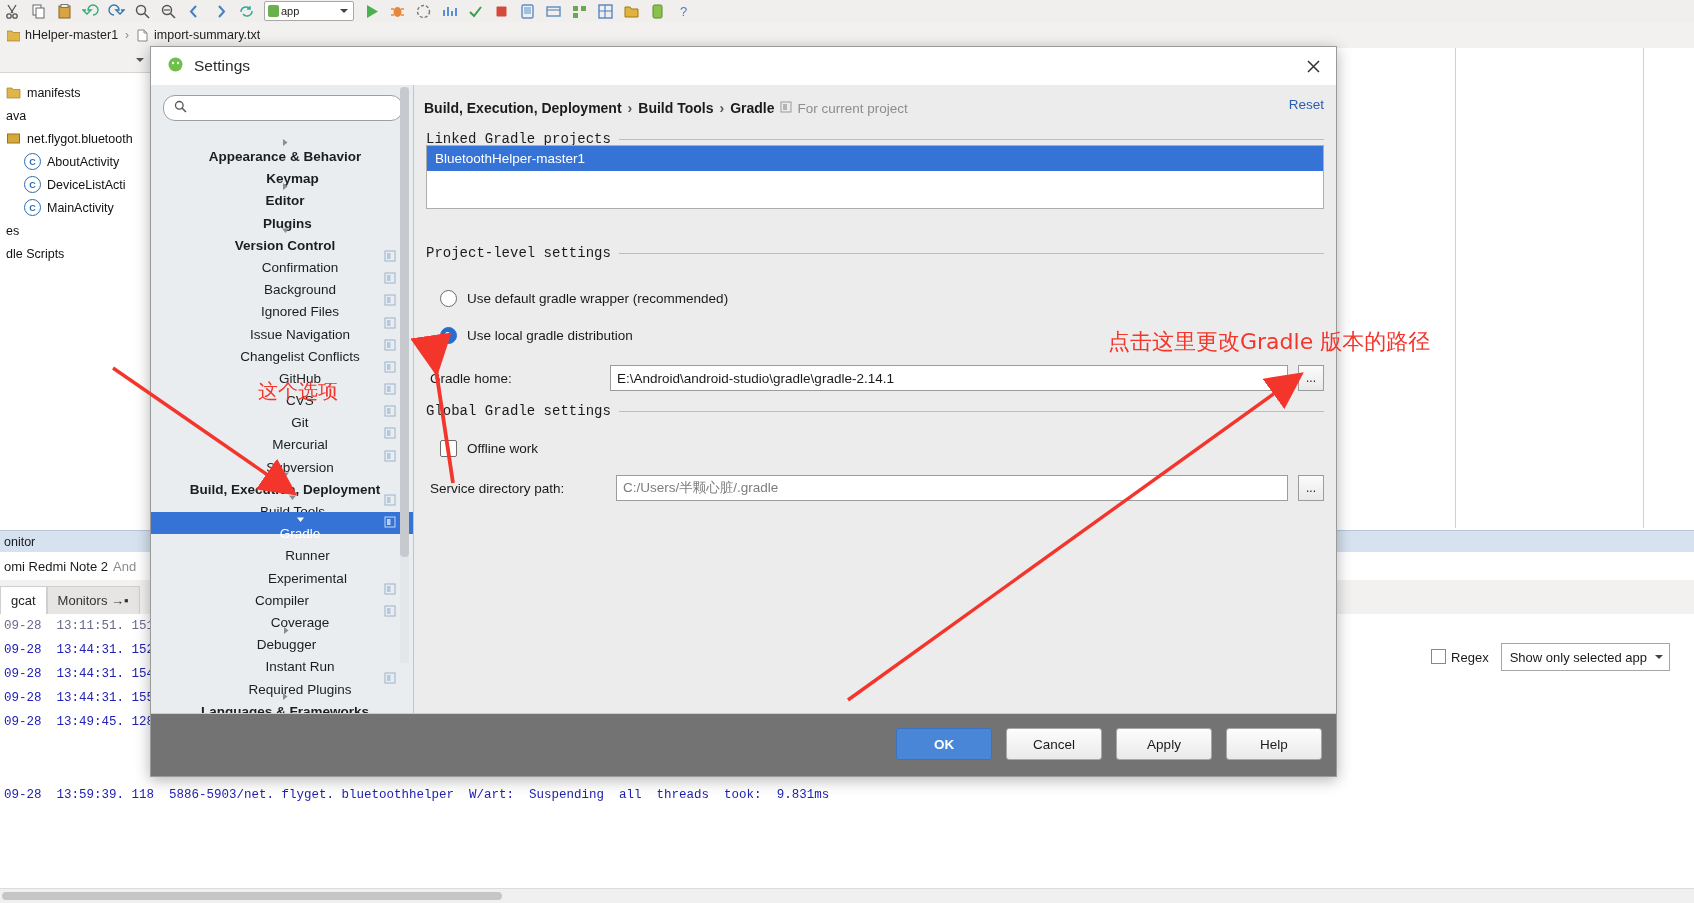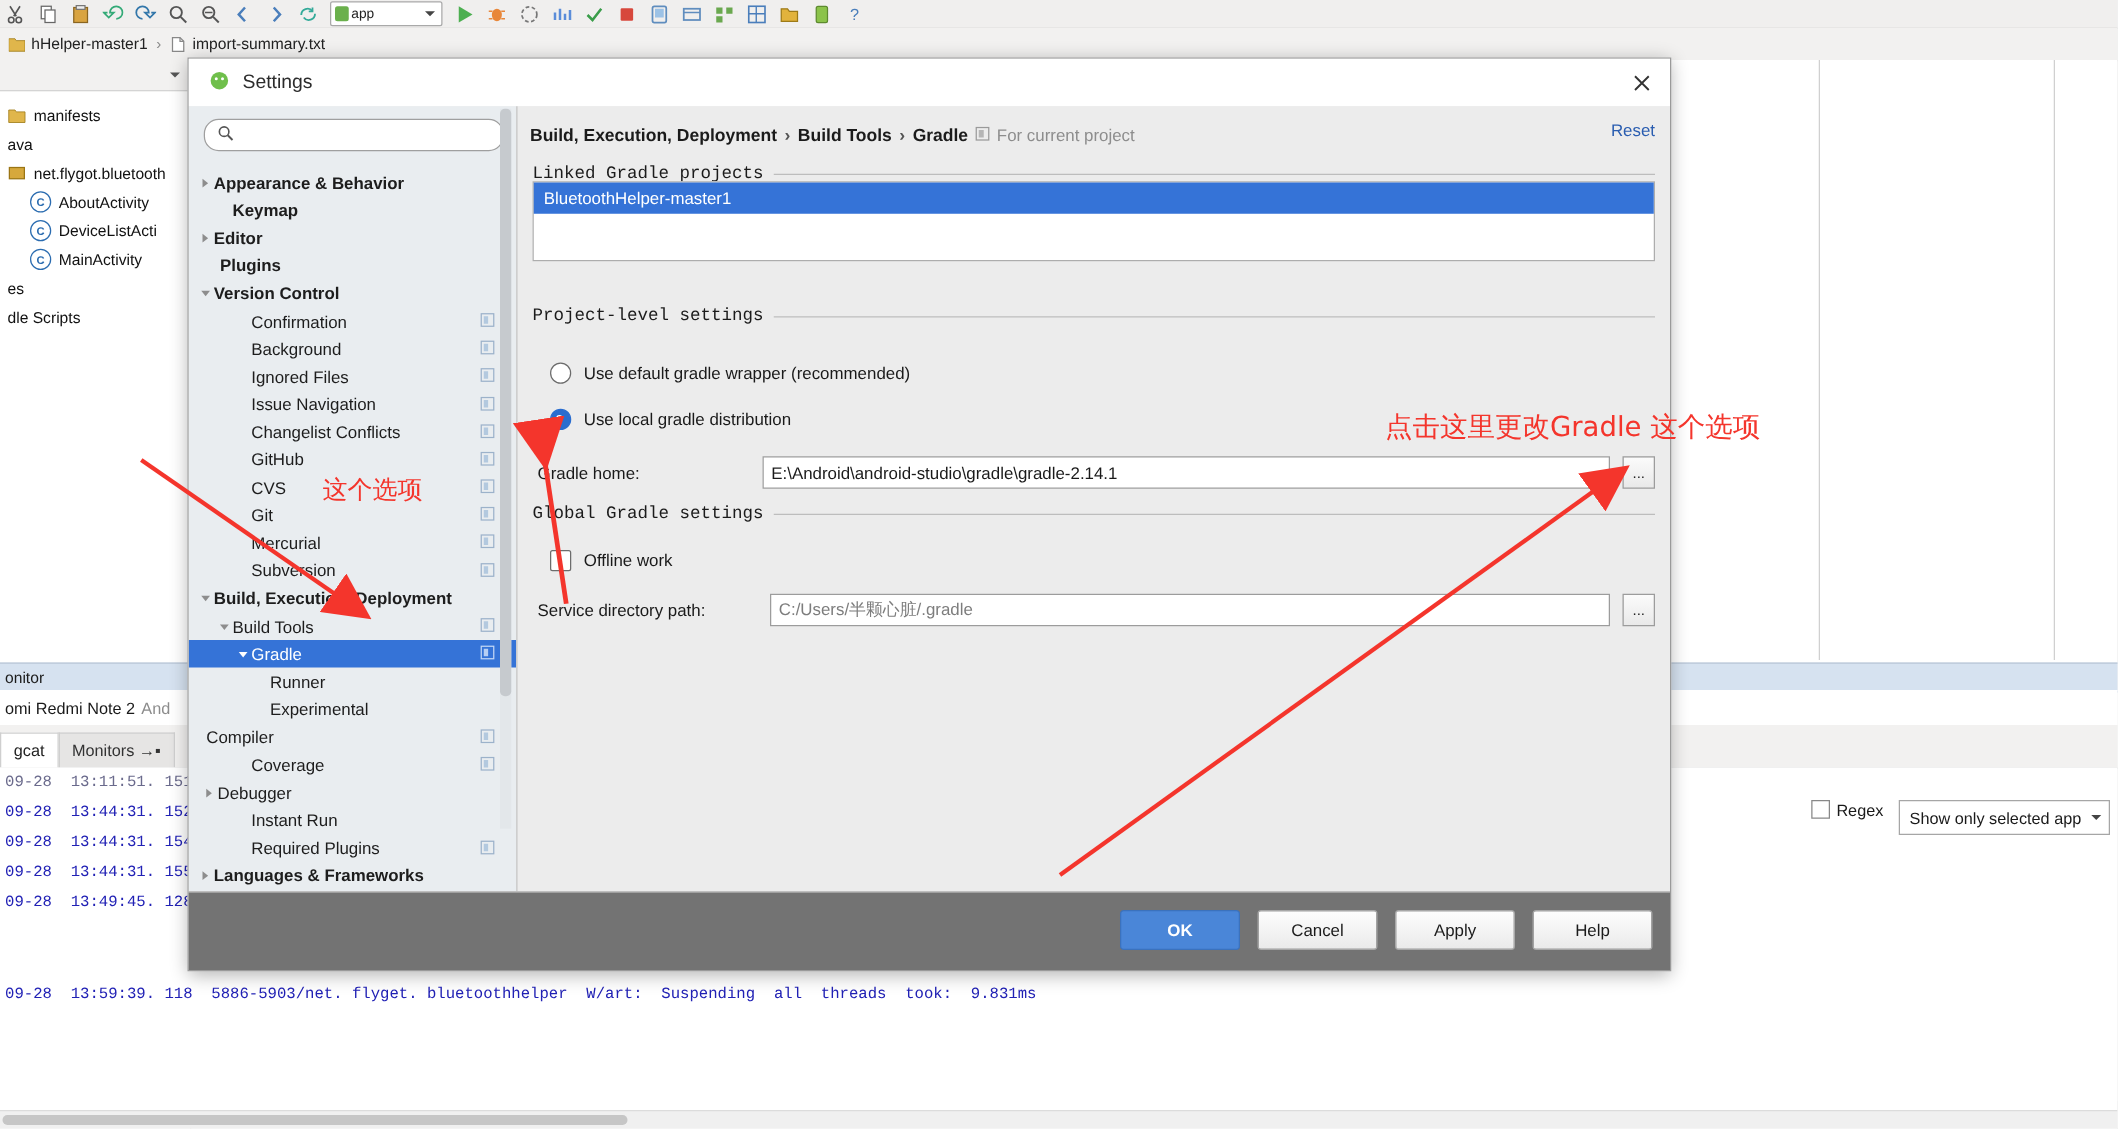--- a/index.html
+++ b/index.html
@@ -42,41 +42,41 @@
               font-size:13px;padding-left:4px;gap:5px;}
   .device-bar .dim{color:#8c8c8c;}
   .tabs-bar{position:absolute;left:0;top:580px;width:1694px;height:34px;background:#f2f1f0;border-bottom:1px solid #cfcfcf;
             display:flex;align-items:flex-end;font-size:13px;}
   .tabx{padding:6px 10px;background:#fff;border:1px solid #cfcfcf;border-bottom:none;color:#222;}
   .tabx.inactive{background:#e6e5e4;color:#333;}
   .logbox{position:absolute;left:0;top:614px;width:1694px;bottom:22px;background:#fff;overflow:hidden;
           font-family:"Liberation Mono","DejaVu Sans Mono",monospace;font-size:12.5px;color:#2121b5;}
   .logline{height:24px;line-height:24px;white-space:pre;padding-left:4px;}
   .logline.cut{color:#6a6a8c;}
-  .rightfilters{position:absolute;right:0;top:640px;height:34px;display:flex;gap:12px;padding-right:6px;font-size:13px;}
+  .rightfilters{position:absolute;right:0;top:640px;height:34px;display:flex;align-items:center;gap:12px;padding-right:24px;font-size:13px;}
   .chk{width:13px;height:13px;border:1px solid #888;background:#fff;display:inline-block;margin-right:5px;vertical-align:-2px;}
   .combo-ss{height:26px;border:1px solid #a6a6a6;background:#fff;display:flex;align-items:center;padding:0 22px 0 8px;position:relative;font-size:13px;}
   .combo-ss:after{content:"";position:absolute;right:6px;top:11px;border-left:4px solid transparent;border-right:4px solid transparent;border-top:4px solid #444;}
   .hscroll{position:absolute;left:0;bottom:0;width:1694px;height:14px;background:#f0f0f0;border-top:1px solid #dcdcdc;}
   .hscroll i{position:absolute;left:2px;top:3px;height:8px;width:500px;background:#c6c6c6;border-radius:4px;display:block;}
   .vline{position:absolute;top:48px;width:1px;background:#d0d0d0;}
 
   
   #dlg{position:absolute;left:150px;top:46px;width:1185px;height:729px;background:#ececec;
        border:1px solid #9a9a9a;box-shadow:0 3px 14px rgba(0,0,0,.30);}
   .dlg-title{height:38px;background:#fff;display:flex;align-items:center;padding-left:16px;gap:10px;position:relative;}
   .dlg-title .tt{font-size:15.5px;color:#2b2b2b;}
   .dlg-close{position:absolute;right:8px;top:5px;width:30px;height:28px;display:flex;align-items:center;justify-content:center;cursor:default;}
   .dlg-body{position:absolute;left:0;top:38px;right:0;bottom:62px;display:flex;}
   .leftcol{width:262px;background:#e9edf0;position:relative;}
   .searchwrap{padding:10px 10px 8px 12px;}
   .searchbox{height:24px;border:1px solid #9f9f9f;background:#fff;border-radius:12px;display:flex;align-items:center;padding:0 10px;gap:7px;}
   .searchbox input{border:none;outline:none;flex:1;font-size:13px;font-family:inherit;background:transparent;}
   .tree{position:absolute;left:0;top:50px;right:0;bottom:0;overflow:hidden;}
-  .tnode{height:22.2px;display:flex;align-items:center;font-size:13.5px;color:#1d1d1d;white-space:nowrap;position:relative;}
+  .tnode{height:22.2px;display:flex;align-items:center;font-size:13.5px;color:#1d1d1d;white-space:nowrap;position:relative;flex-direction:column;}
   .tnode .arrow{width:14px;flex:0 0 14px;display:flex;align-items:center;justify-content:center;}
   .tnode .lbl{}
   .tnode.bold .lbl{font-weight:bold;}
   .tnode.sel{background:#3573d7;color:#fff;}
   .tnode.sel .lbl{color:#fff;}
   .tnode .cfgicon{position:absolute;right:16px;top:4px;width:13px;height:13px;opacity:.85;}
   .tree-scroll{position:absolute;right:4px;top:2px;width:9px;height:576px;background:#e3e7ea;}
   .tree-scroll i{position:absolute;left:0;top:0;width:9px;height:470px;background:#c6cace;border-radius:4px;display:block;}
 
   .rightcol{flex:1;background:#ececec;position:relative;border-left:1px solid #c4c4c4;}
@@ -681,13 +681,13 @@
     <marker id="ah" markerWidth="11" markerHeight="11" refX="2" refY="5.5" orient="auto">
       <path d="M0,0 L11,5.5 L0,11 z" fill="#f4352c"></path>
     </marker>
   </defs>
   <line x1="113" y1="368" x2="272" y2="478" stroke="#f4352c" stroke-width="3.4" marker-end="url(#ah)"></line>
   <line x1="432" y1="343" x2="453" y2="483" stroke="#f4352c" stroke-width="3.8" marker-start="url(#ah)"></line>
   <line x1="848" y1="700" x2="1279" y2="390" stroke="#f4352c" stroke-width="3.4" marker-end="url(#ah)"></line>
 </svg>
 
 <div class="ann small" style="left:258px;top:378px;">这个选项</div>
-<div class="ann" style="left:1108px;top:327px;">点击这里更改Gradle 这个选项</div>
+<div class="ann" style="left:1108px;top:327px;">点击这里更改Gradle 版本的路径</div>
 
 </body></html>

